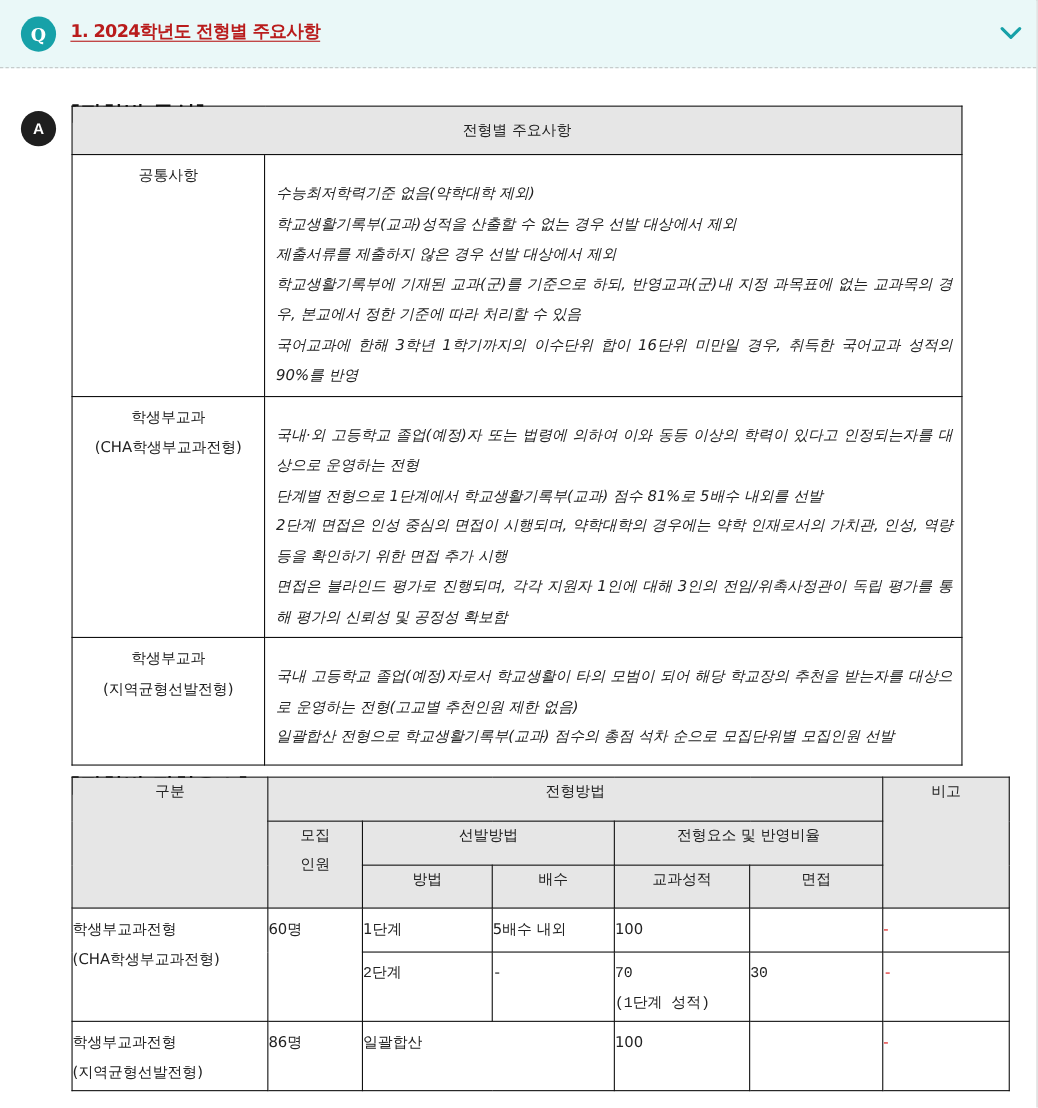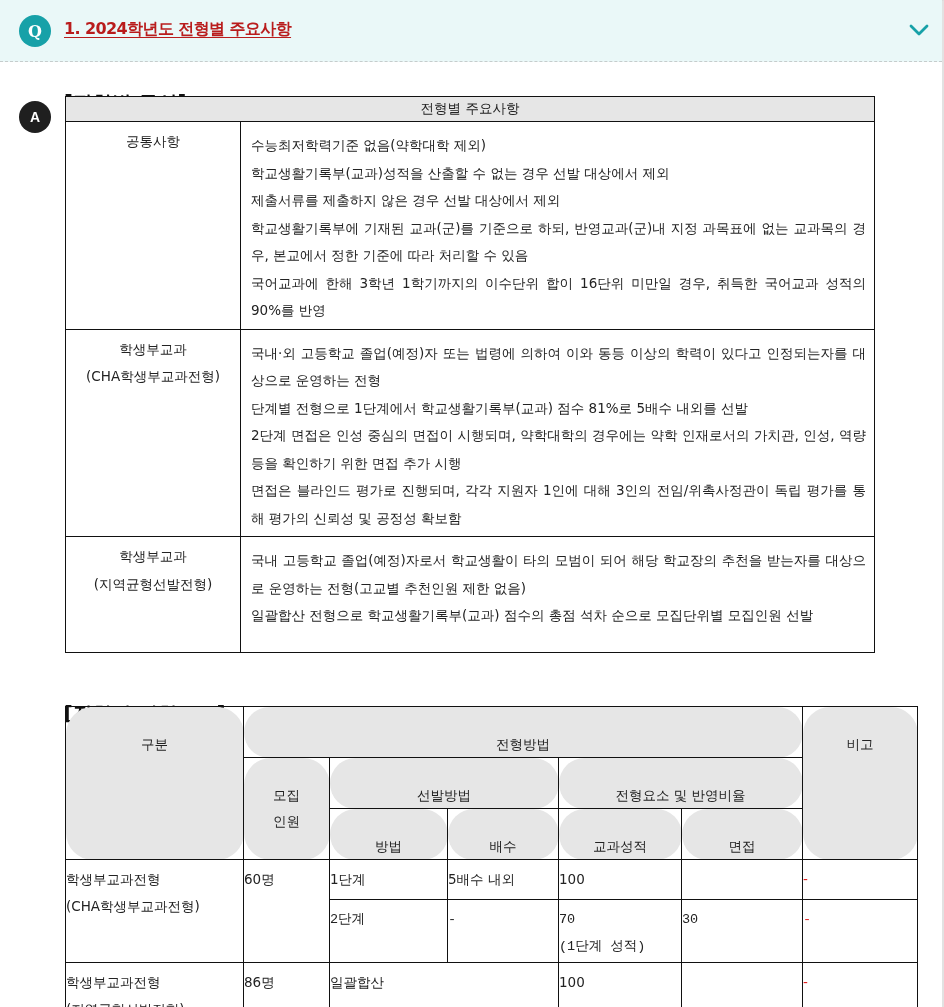--- a/index.html
+++ b/index.html
@@ -17,27 +17,27 @@
 
     .section-title { position: absolute; font-size: 19px; font-weight: bold; color: #111; letter-spacing: 0.5px; white-space: nowrap; font-family: "DejaVu Sans", sans-serif; }
     .t1-title { left: 64px; top: 70px; margin-top: 20px; }
     .t2-title { left: 64px; top: 701px; }
 
     table { border-collapse: collapse; position: absolute; table-layout: fixed; font-size: 13.5px; color: #222; }
     td, th { border: 1.5px solid #111; font-weight: normal; vertical-align: top; }
     th { background: #e6e6e6; }
 
     .tbl1 { left: 65px; top: 96px; width: 810px; }
-    .tbl1 th { height: 25px; text-align: center; vertical-align: middle; }
+    .tbl1 th { height: 44px; text-align: center; vertical-align: middle; }
     .tbl1 td.cat { text-align: center; padding-top: 6px; line-height: 27.5px; }
-    .tbl1 td.desc { padding: 10px 8px 4px 10px; line-height: 27.5px; text-align: justify; }
+    .tbl1 td.desc { padding: 22px 8px 4px 10px; line-height: 27.5px; text-align: justify; font-style: italic; }
     .tbl1 .line { display: block; }
 
     .tbl2 { left: 65px; top: 706px; width: 852px; }
-    .tbl2 th { text-align: center; padding-top: 24px; line-height: 26px; border-radius: 27px; }
+    .tbl2 th { text-align: center; padding-top: 0; line-height: 26px; }
     .tbl2 td { padding-top: 6px; line-height: 27px; }
     .tbl2 .r1 { height: 40px; }
     .tbl2 .r2 { height: 40px; }
     .tbl2 .r3 { height: 39px; }
     .tbl2 .b1 { height: 40px; }
     .tbl2 .b2 { height: 63px; font-family: Liberation Mono, monospace; }
     .tbl2 .b3 { height: 63px; }
     .dash-red { color: #e02020; }
   </style>
 </head>

